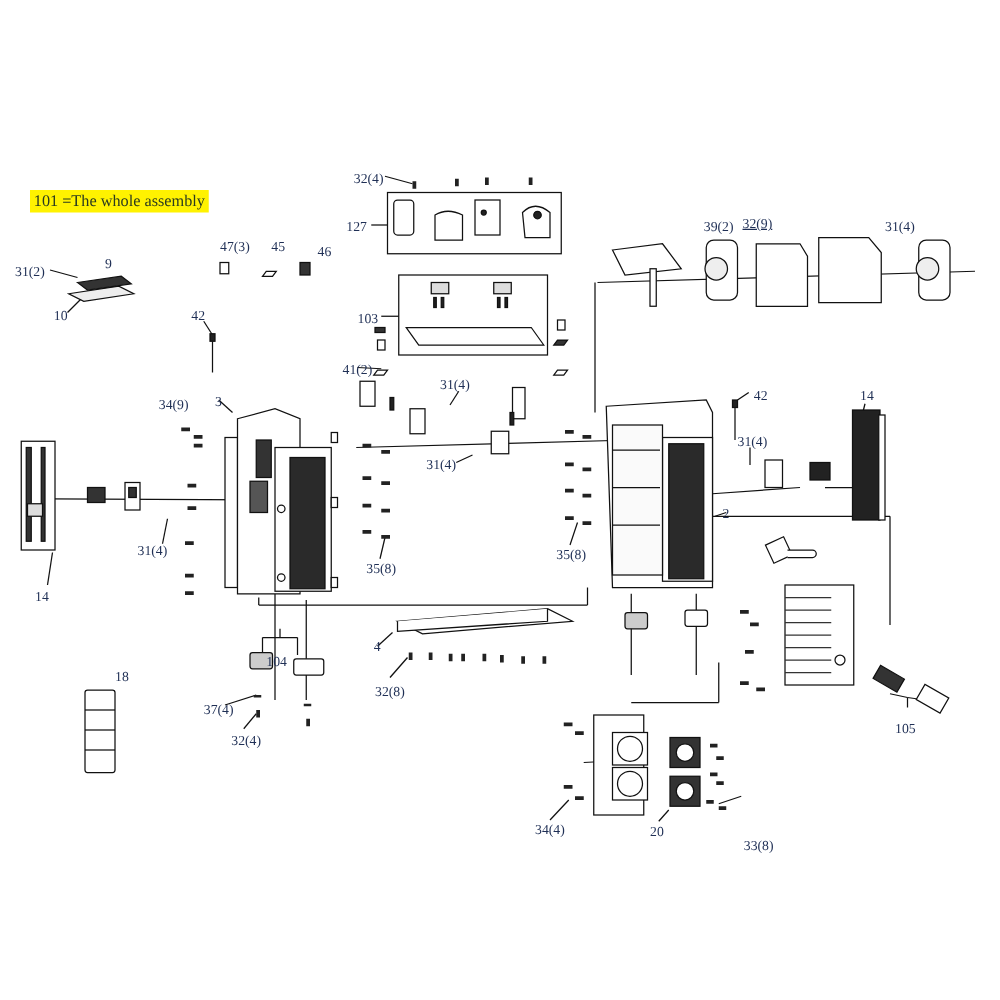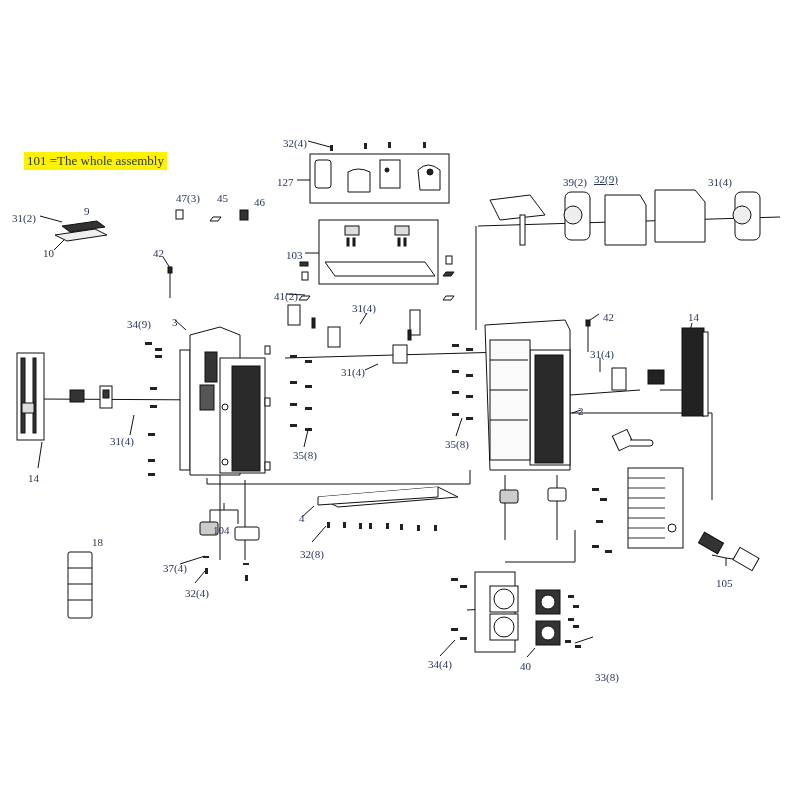--- a/index.html
+++ b/index.html
@@ -329,14 +329,14 @@
     <span class="lbl" style="left: 578px; top: 405px;">2</span>
     <span class="lbl" style="left: 213px; top: 499px; margin-top: 25px;">104</span>
     <span class="lbl" style="left: 299px; top: 512px;">4</span>
     <span class="lbl" style="left: 300px; top: 548px;">32(8)</span>
     <span class="lbl" style="left: 92px; top: 536px;">18</span>
     <span class="lbl" style="left: 163px; top: 562px;">37(4)</span>
     <span class="lbl" style="left: 185px; top: 587px;">32(4)</span>
     <span class="lbl" style="left: 716px; top: 577px;">105</span>
     <span class="lbl" style="left: 595px; top: 671px;">33(8)</span>
     <span class="lbl" style="left: 428px; top: 658px;">34(4)</span>
-    <span class="lbl" style="left: 520px; top: 660px;">40</span>
+    <span class="lbl" style="left: 520px; top: 660px;">20</span>
   </div>
 
 </body></html>

